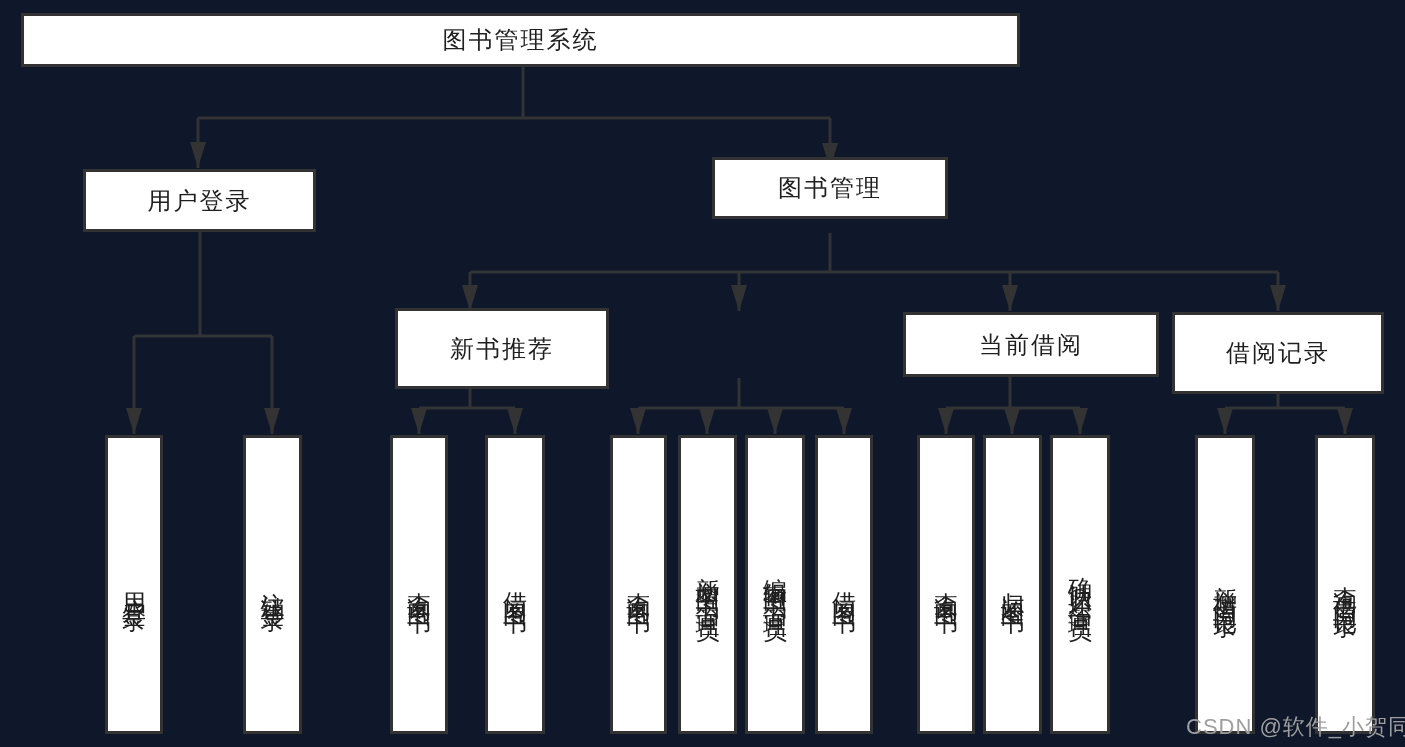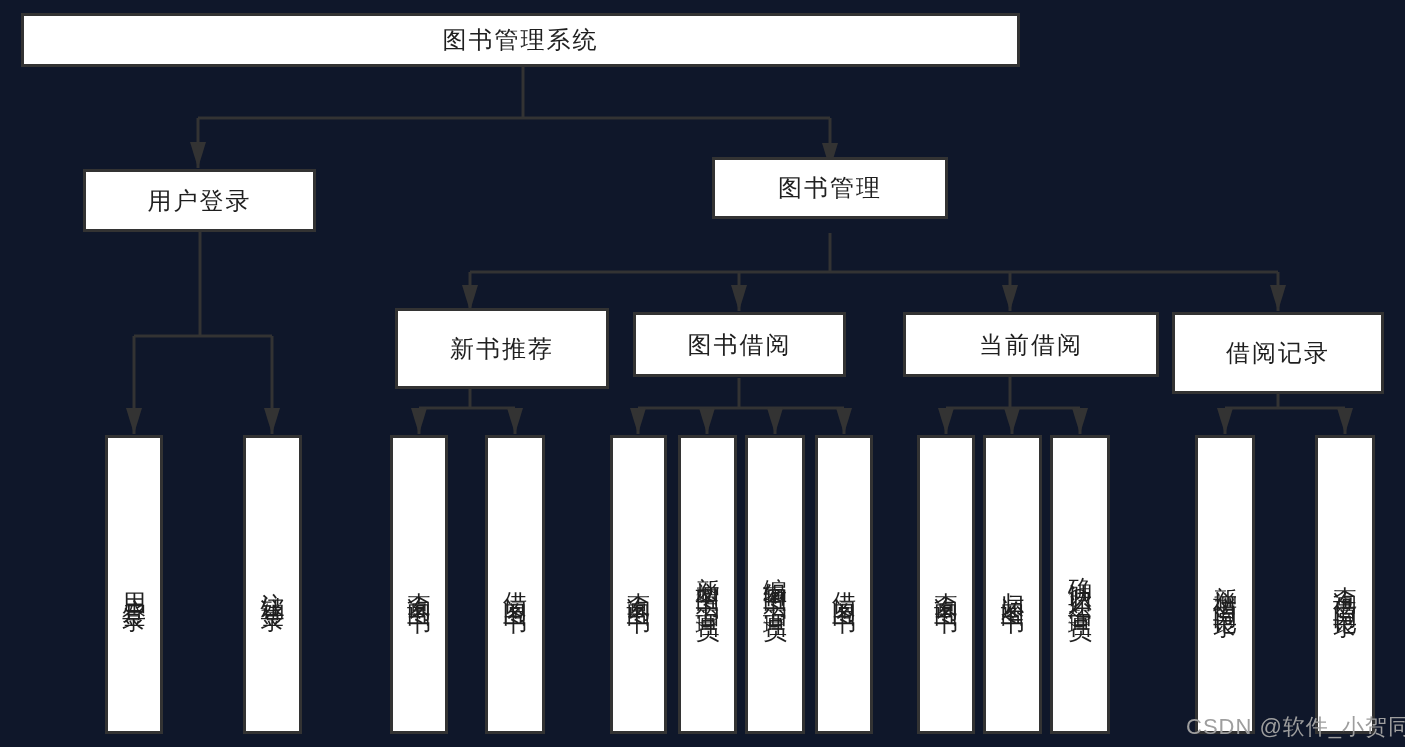--- a/index.html
+++ b/index.html
@@ -108,23 +108,20 @@
   <div class="node n-ulogin">
     <span>用户登录</span>
   </div>
   <div class="node n-bmgmt">
     <span>图书管理</span>
   </div>
 
   <div class="node n-sec0">
     <span>新书推荐</span>
   </div>
-  <div class="node n-sec1">
-    <span>图书借阅</span>
-  </div>
   <div class="node n-sec2">
     <span>当前借阅</span>
   </div>
   <div class="node n-sec3">
     <span>借阅记录</span>
   </div>
 
   <div class="node vnode v-l1">
     <span>用户登录</span>
   </div>

